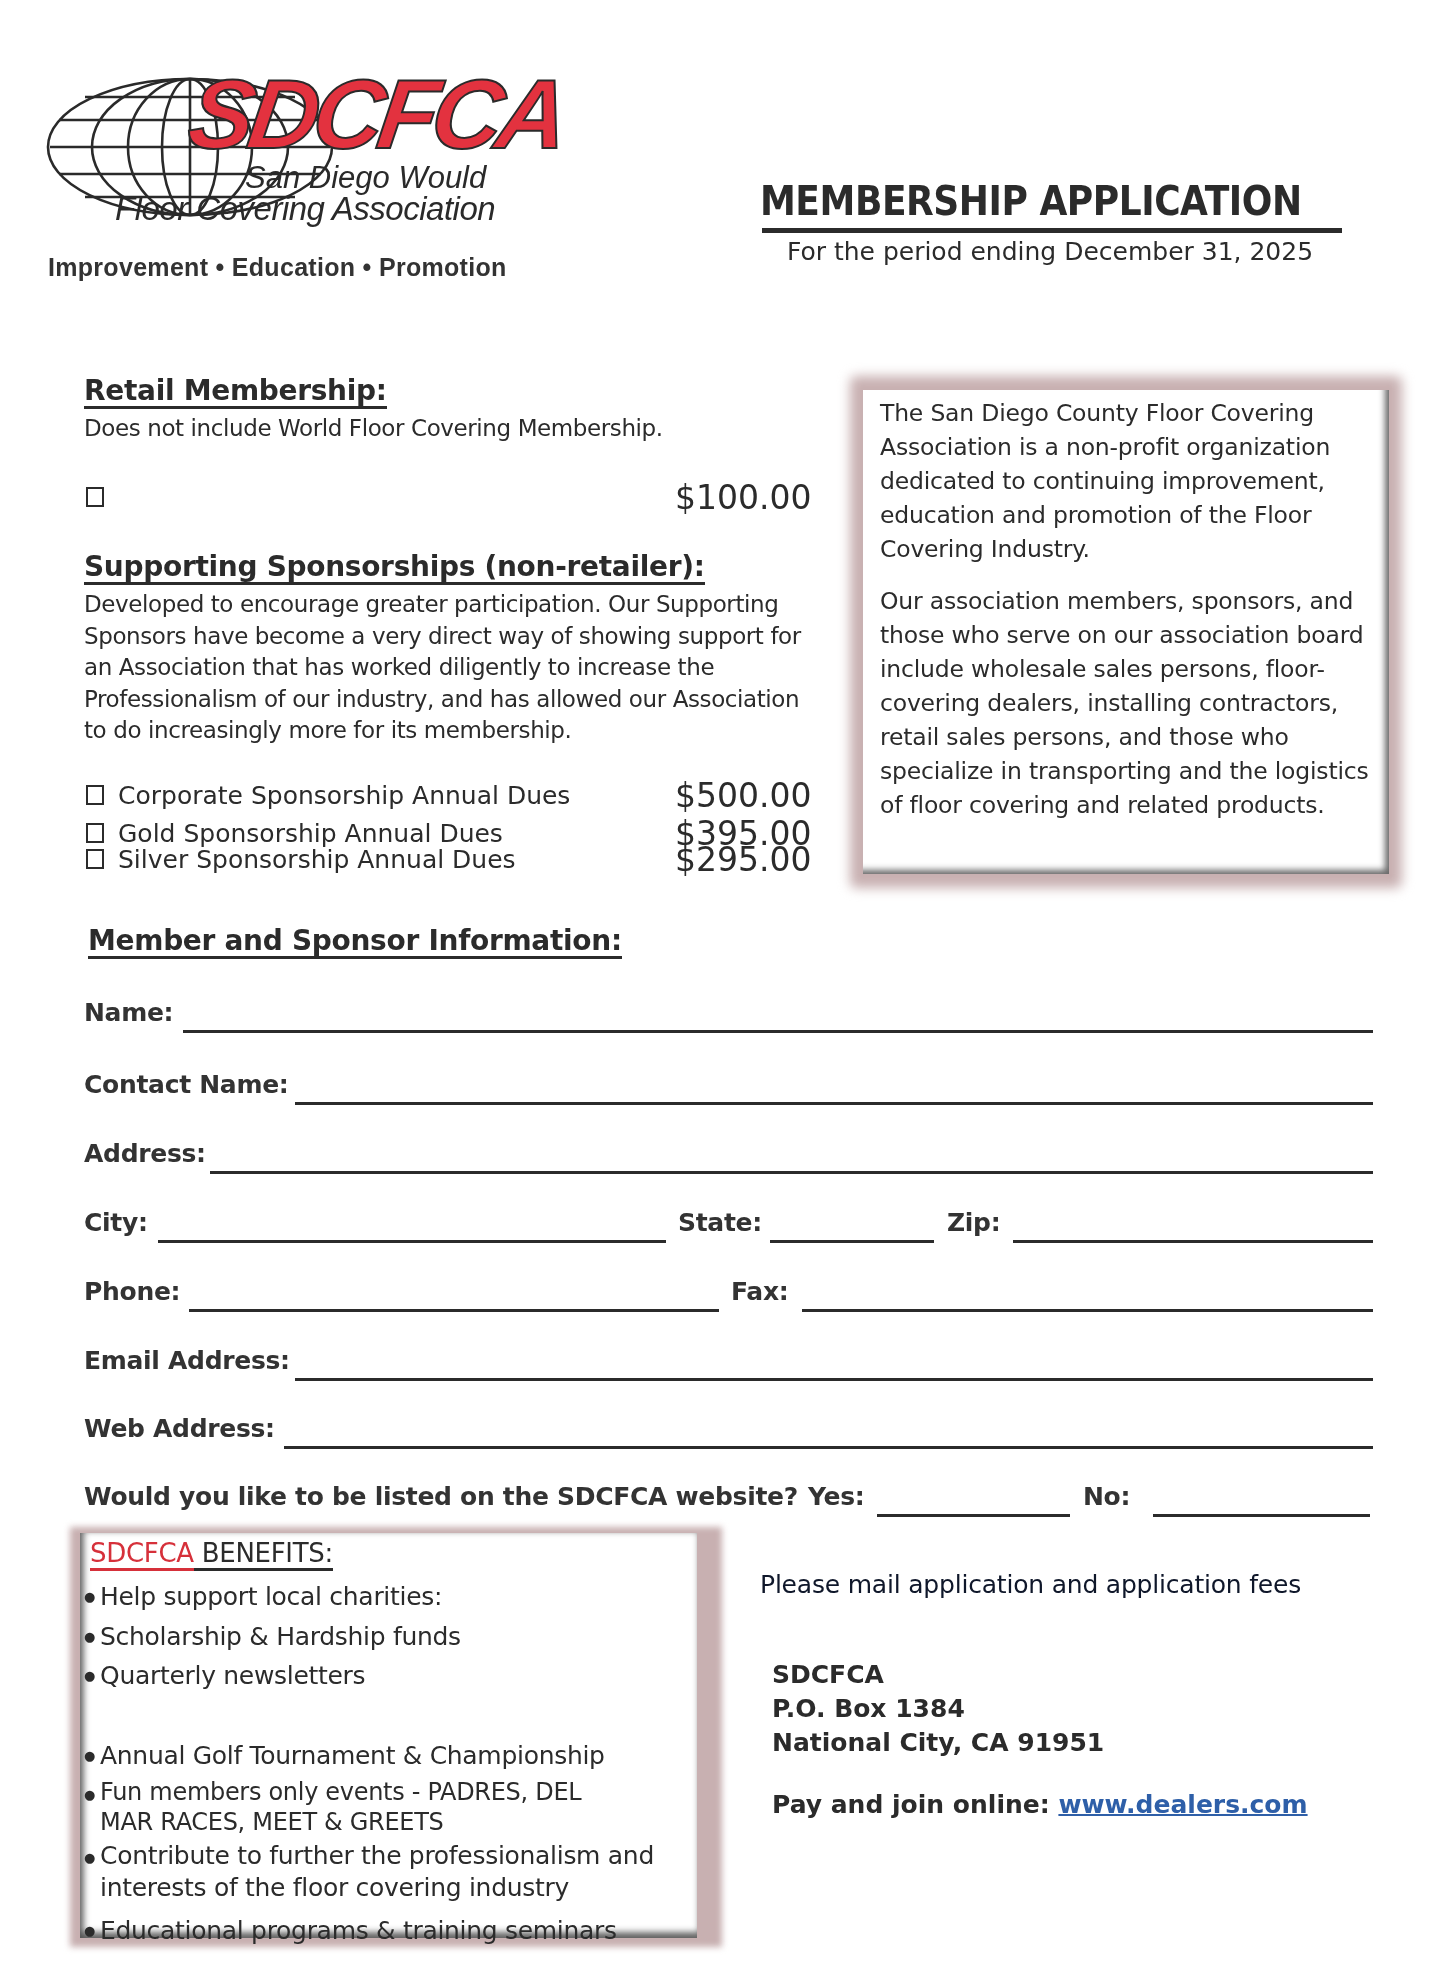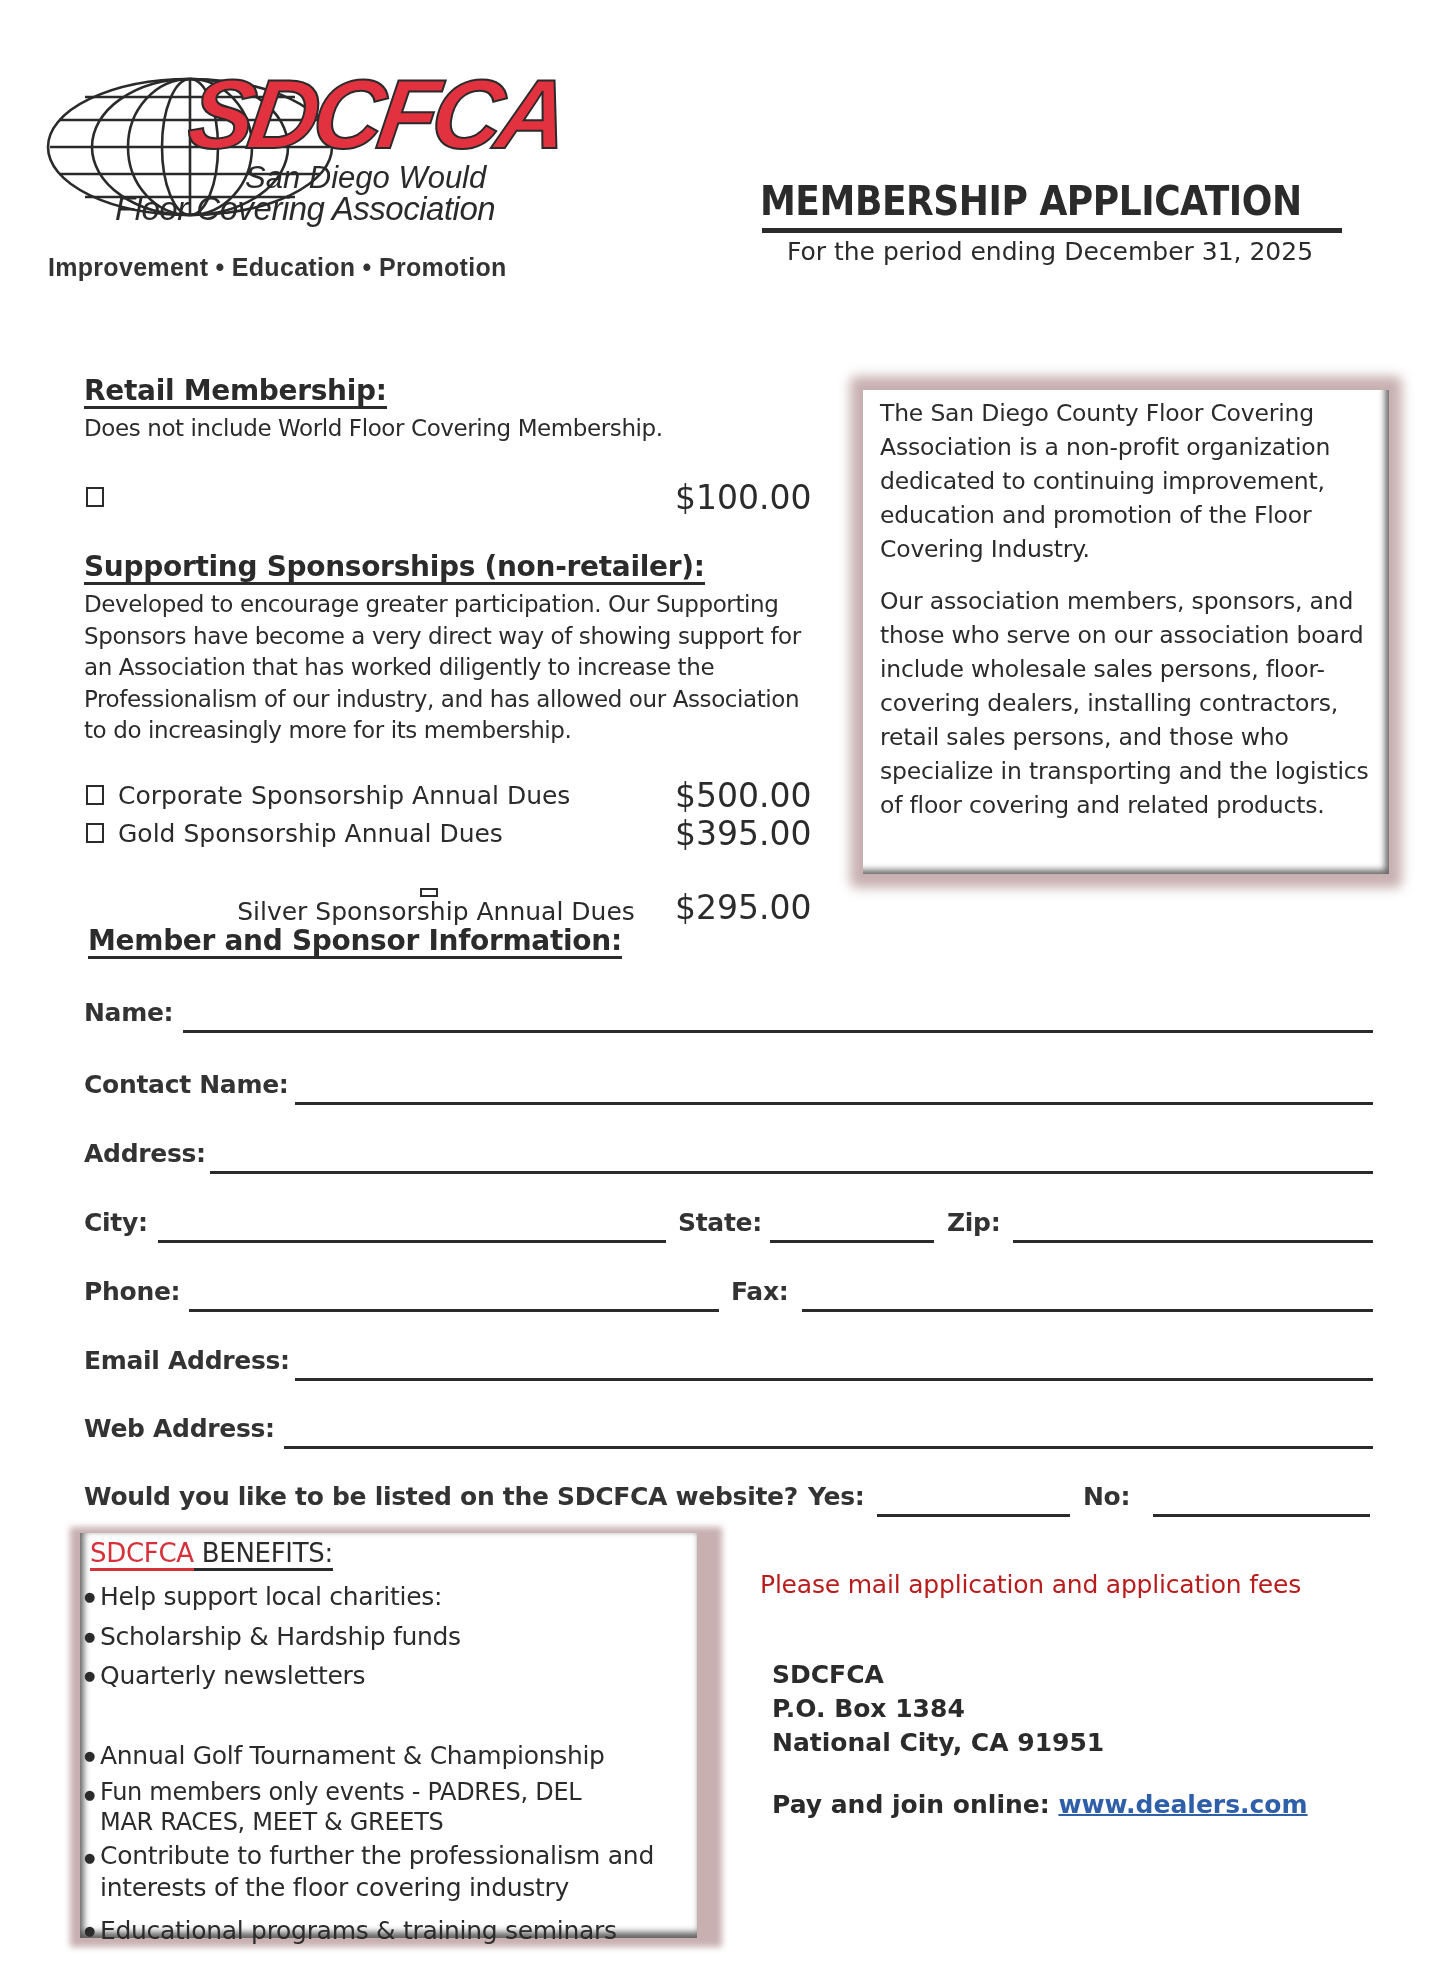--- a/index.html
+++ b/index.html
@@ -51,21 +51,21 @@
   .ben-box { left: 80px; top: 1533px; width: 617px; height: 405px; background: #fff;
     box-shadow: inset 6px 0 6px -2px rgba(80,80,80,0.8), inset 0 -8px 6px -2px rgba(80,80,80,0.85); }
   .ben-title { left: 90px; top: 1538px; font-size: 26px; white-space: nowrap; letter-spacing: -0.3px; }
   .ben-title .red { color: #d6303a; border-bottom: 3px solid #d6303a; }
   .ben-title .dark { color: #2b2b2b; border-bottom: 3px solid #2b2b2b; }
   .ben-list { left: 84px; top: 1579px; width: 620px; list-style: none; margin: 0; padding: 0; }
   .ben-list li { position: relative; padding-left: 16px; font-size: 25px; color: #2b2b2b; letter-spacing: -0.3px; }
   .ben-list li::before { content: "\25CF"; position: absolute; left: 0; top: 0; font-size: 13px; line-height: 36px; }
 
   
-  .mail-note { left: 760px; top: 1570px; font-size: 25px; color: #b91c1c; white-space: nowrap; letter-spacing: -0.2px; }
+  .mail-note { left: 760px; top: 1570px; font-size: 25px; color: #0f172a; white-space: nowrap; letter-spacing: -0.2px; }
   .addr { left: 772px; top: 1658px; font-size: 25px; font-weight: bold; color: #2b2b2b; line-height: 34px; white-space: nowrap; }
   .pay { left: 772px; top: 1790px; font-size: 25px; font-weight: bold; color: #2b2b2b; white-space: nowrap; }
   .pay a { color: #2e5fa8; text-decoration: underline; text-decoration-thickness: 2px; font-weight: bold; }
 </style>
 </head>
 <body>
 
 <div class="abs logo">
   <svg class="abs logo-globe" width="290" height="145" viewBox="0 0 290 145">
     <g fill="none" stroke="#2a2a2a" stroke-width="2.6">
@@ -111,21 +111,21 @@
 <div class="abs opt" style="left:86px; top:776px; width:700px;">
   <span class="cb"></span>
   <span>Corporate Sponsorship Annual Dues</span>
   <span class="price" style="left:589px;">$500.00</span>
 </div>
 <div class="abs opt" style="left:86px; top:814px; width:700px;">
   <span class="cb"></span>
   <span>Gold Sponsorship Annual Dues</span>
   <span class="price" style="left:589px;">$395.00</span>
 </div>
-<div class="abs opt" style="left:86px; top:888px; width:700px;flex-direction:column;">
+<div class="abs opt" style="left:86px; top:840px; width:700px;">
   <span class="cb"></span>
   <span>Silver Sponsorship Annual Dues</span>
   <span class="price" style="left:589px;">$295.00</span>
 </div>
 
 <div class="abs info-shadow"></div>
 <div class="abs info-box"></div>
 <div class="abs info-text">
   <p>The San Diego County Floor Covering Association is a non-profit organization dedicated to continuing improvement, education and promotion of the Floor Covering Industry.</p>
   <p>Our association members, sponsors, and those who serve on our association board include wholesale sales persons, floor-covering dealers,  installing contractors, retail sales persons, and those who specialize in transporting and the logistics of floor covering and related products.</p>

